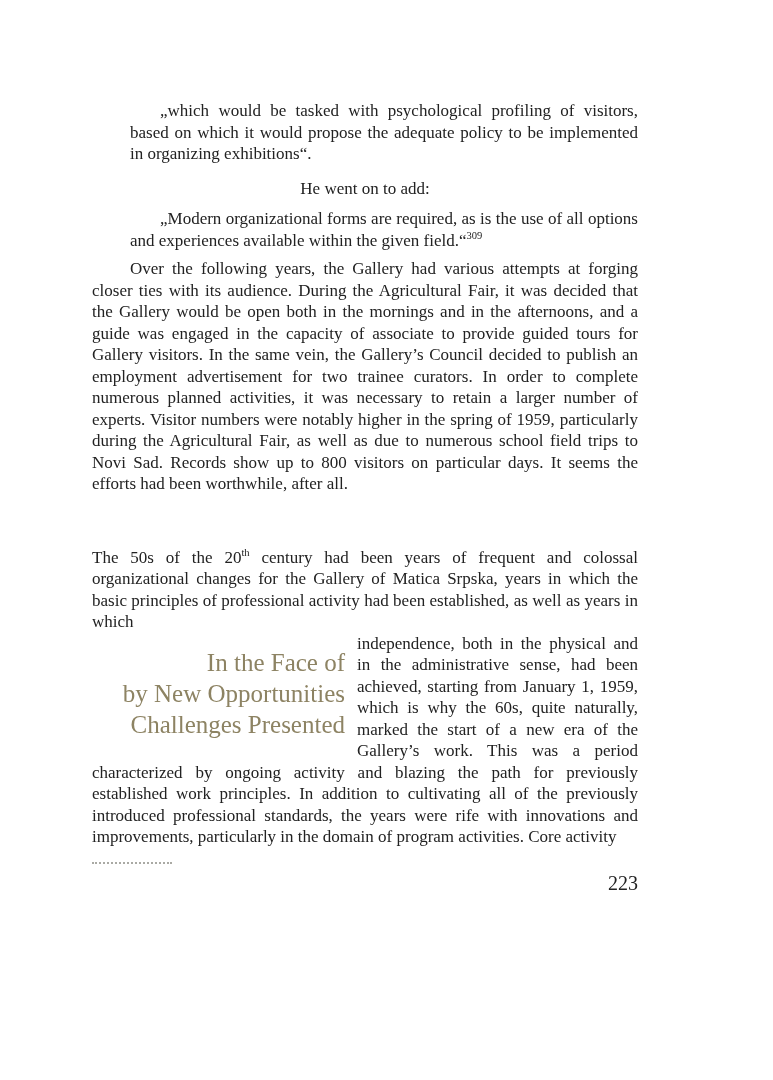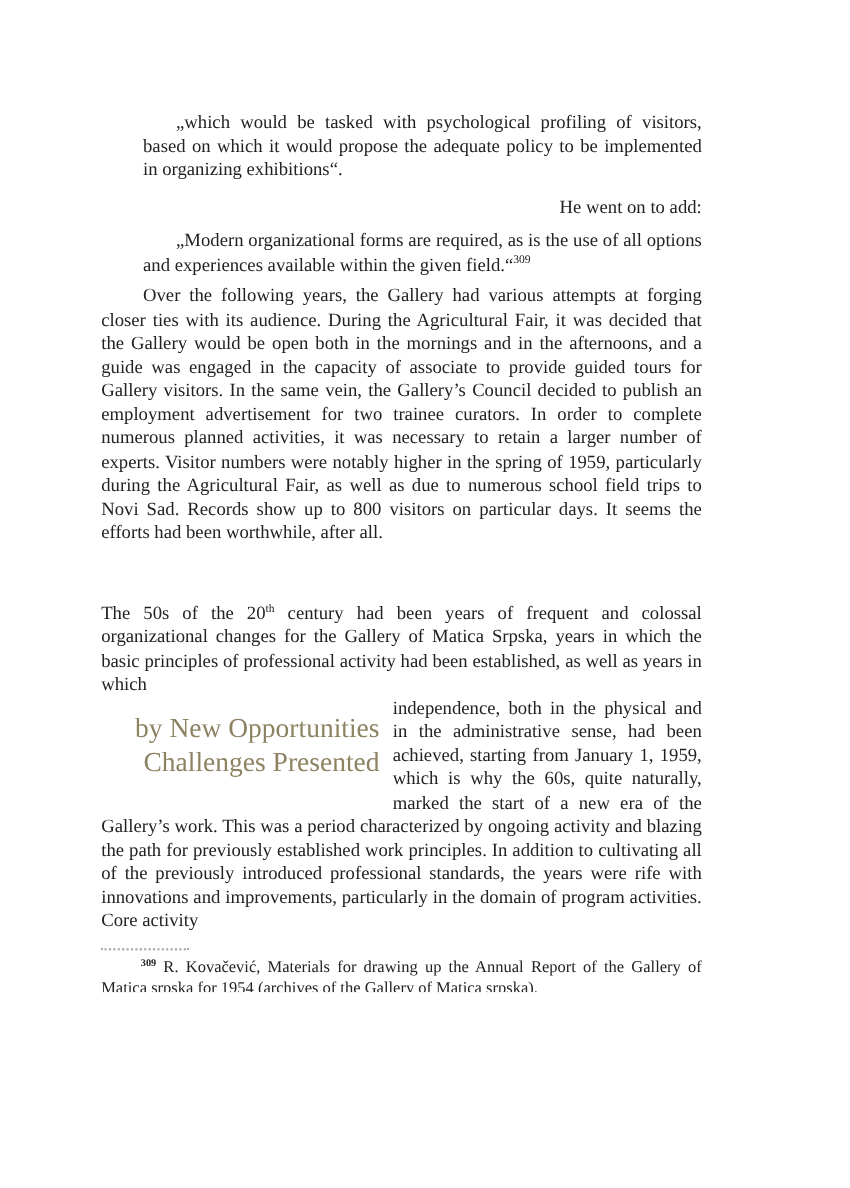--- a/index.html
+++ b/index.html
@@ -33,21 +33,21 @@
     vertical-align: super;
   }
   .bq {
     margin-left: 38px;
     text-indent: 30px;
   }
   .bq1 { margin-bottom: 13px; }
   .leadin {
     text-indent: 0;
     margin-bottom: 9px;
-    text-align: right;
+    text-align: center;
   }
   .bq2 { margin-bottom: 7px; }
   .p2 { text-indent: 38px; }
   .section { margin-top: 52px; }
   .section-heading {
     float: left;
     width: 253px;
     margin-right: 12px;
     margin-bottom: 16px;
     padding-top: 14px;
@@ -92,29 +92,29 @@
     <p class="bq bq2"><span>„Modern organizational forms are required, as is the use of all options and experiences available within the given field.“</span><sup>309</sup></p>
 
 
     <p class="p2">Over the following years, the Gallery had various attempts at forging closer ties with its audience. During the Agricultural Fair, it was decided that the Gallery would be open both in the mornings and in the afternoons, and a guide was engaged in the capacity of associate to provide guided tours for Gallery visitors. In the same vein, the Gallery’s Council decided to publish an employment advertisement for two trainee curators. In order to complete numerous planned activities, it was necessary to retain a larger number of experts. Visitor numbers were notably higher in the spring of 1959, particularly during the Agricultural Fair, as well as due to numerous school field trips to Novi Sad. Records show up to 800 visitors on particular days. It seems the efforts had been worthwhile, after all.</p>
 
     <div class="section">
 
       <p class="section-intro"><span>The 50s of the 20</span><sup>th</sup><span> century had been years of frequent and colossal organizational changes for the Gallery of Matica Srpska, years in which the basic principles of professional activity had been established, as well as years in which</span></p>
 
       <div class="section-heading">
+        <div>In the Face of</div>
         <div>by New Opportunities</div>
         <div>Challenges Presented</div>
       </div>
 
       <p class="section-body">independence, both in the physical and in the administrative sense, had been achieved, starting from January 1, 1959, which is why the 60s, quite naturally, marked the start of a new era of the Gallery’s work. This was a period characterized by ongoing activity and blazing the path for previously established work principles. In addition to cultivating all of the previously introduced professional standards, the years were rife with innovations and improvements, particularly in the domain of program activities. Core activity</p>
 
     </div>
 
     <div class="footnote-area">
       <div class="fn-sep"></div>
-      <p class="footnote"><sup class="fn-marker">309</sup><span> R. Kovačević, Materials for drawing up the Annual Report of the Gallery of Matica srpska for 1954 (archives of the Gallery of Matica srpska).</span></p>
     </div>
 
     <div class="pagenum">223</div>
 
   </div>
 </div>
 
 </body></html>

